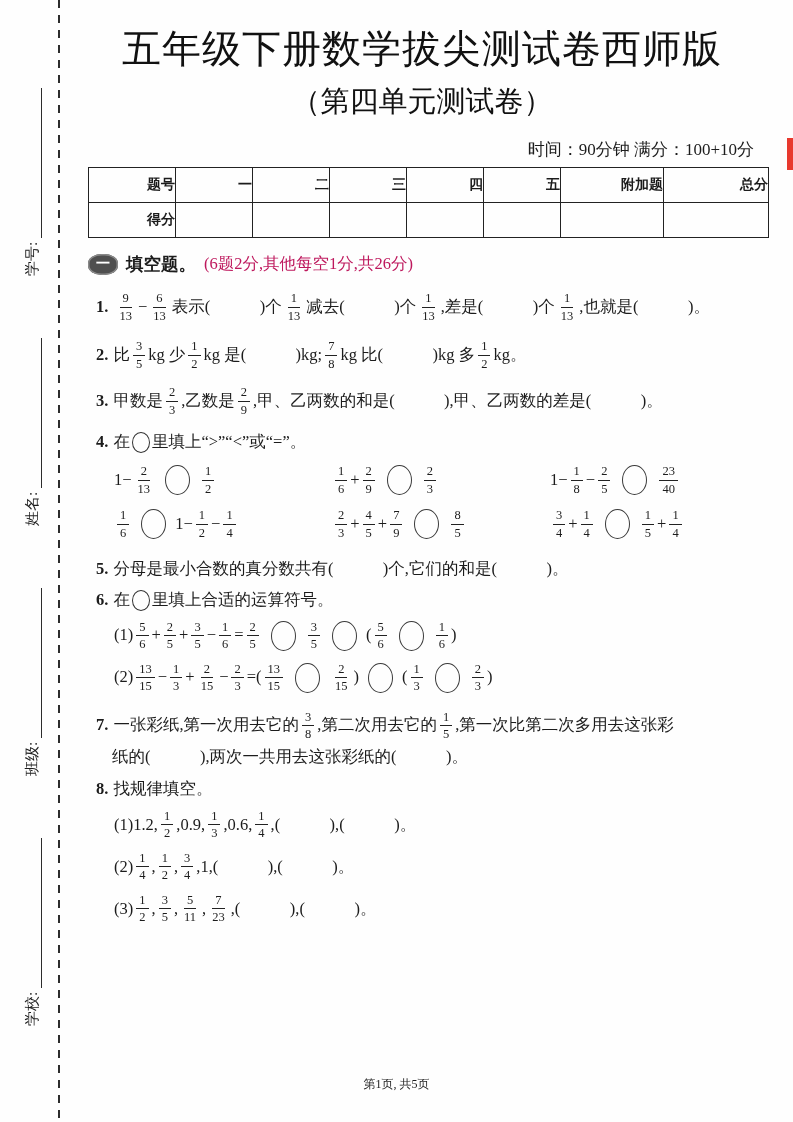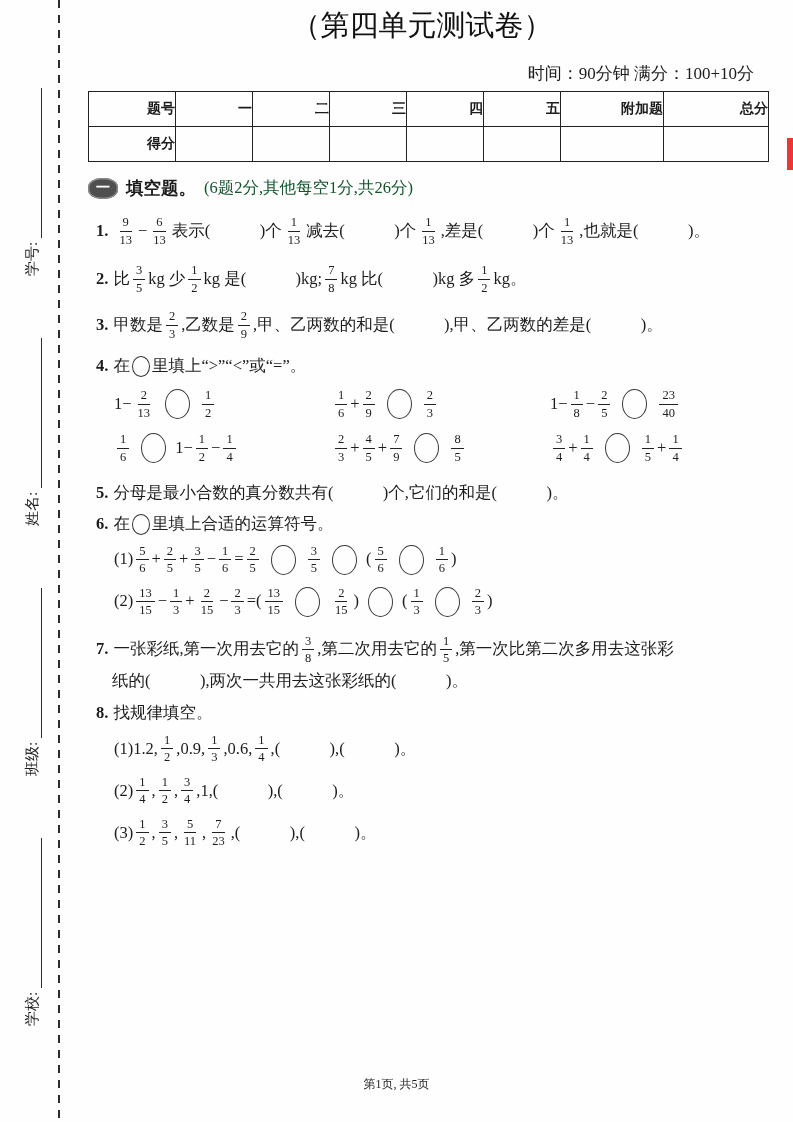--- a/index.html
+++ b/index.html
@@ -22,21 +22,21 @@
   table.score{border-collapse:collapse;margin-top:6px;width:668px;table-layout:fixed;}
   table.score td{border:1.8px solid #222;text-align:right;font-size:14px;font-weight:bold;
                  height:34px;padding:0;}
   td.c0{width:86px;} td.cn{width:76px;} td.cf{width:102px;} td.ct{width:104px;}
   
   .sec{display:flex;align-items:center;gap:8px;margin-top:14px;font-size:17px;}
   .badge{display:inline-flex;align-items:center;justify-content:center;width:30px;height:21px;
          background:#4f4f4f;color:#fff;border-radius:45% 45% 45% 45%;font-size:14px;font-weight:bold;
          box-shadow:0 0 0 1.5px #8a8a8a inset;}
   .sec b{font-size:17.5px;}
-  .sec .note{font-weight:normal;font-size:16.5px;color:#14532d;}
+  .sec .note{font-weight:normal;font-size:16.5px;color:#be185d;}
   
   .ql{font-size:16.5px;line-height:1.25;display:flex;align-items:center;flex-wrap:wrap;
       white-space:pre;margin-left:8px;}
   .qn{font-weight:bold;margin-right:5px;}
   .frac{display:inline-flex;flex-direction:column;align-items:center;vertical-align:middle;
         margin:0 3px;line-height:1;}
   .frac .fn{font-size:12.5px;padding:0 3px 2px 3px;border-bottom:1.1px solid #222;}
   .frac .fd{font-size:12.5px;padding:2px 3px 0 3px;}
   .cmpo{display:inline-block;width:23px;height:28px;border:1.3px solid #3a3a3a;border-radius:50%;
         margin:0 9px;}
@@ -71,20 +71,21 @@
   <div class="side-unit" style="top:776px;">
     <span>班级:</span>
     <span class="side-line"></span>
   </div>
   <div class="side-unit" style="top:1026px;">
     <span>学校:</span>
     <span class="side-line"></span>
   </div>
 
   <div class="main">
+    <div class="title">五年级下册数学拔尖测试卷西师版</div>
     <div class="subtitle">（第四单元测试卷）</div>
     <div class="info">时间：90分钟  满分：100+10分</div>
 
     <table class="score">
       <tbody>
           <tr>
         <td class="c0">题号</td>
         <td class="cn">一</td>
         <td class="cn">二</td>
         <td class="cn">三</td>

